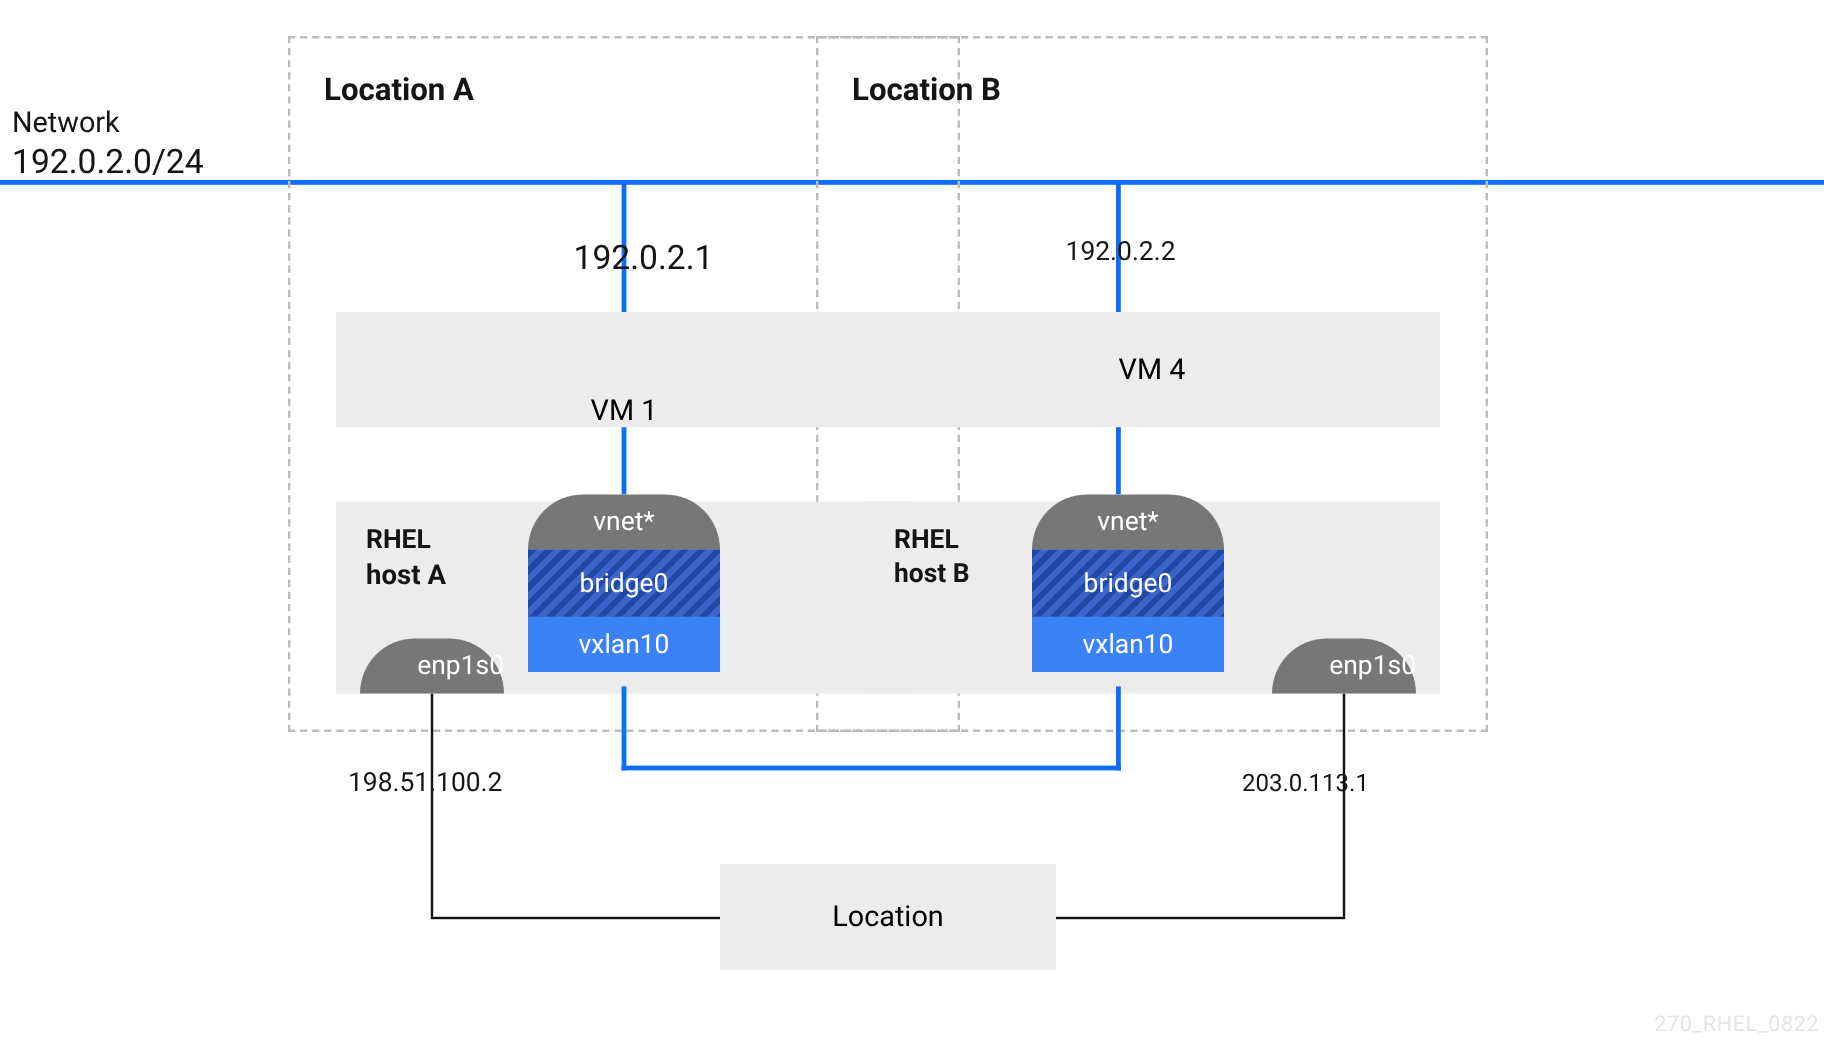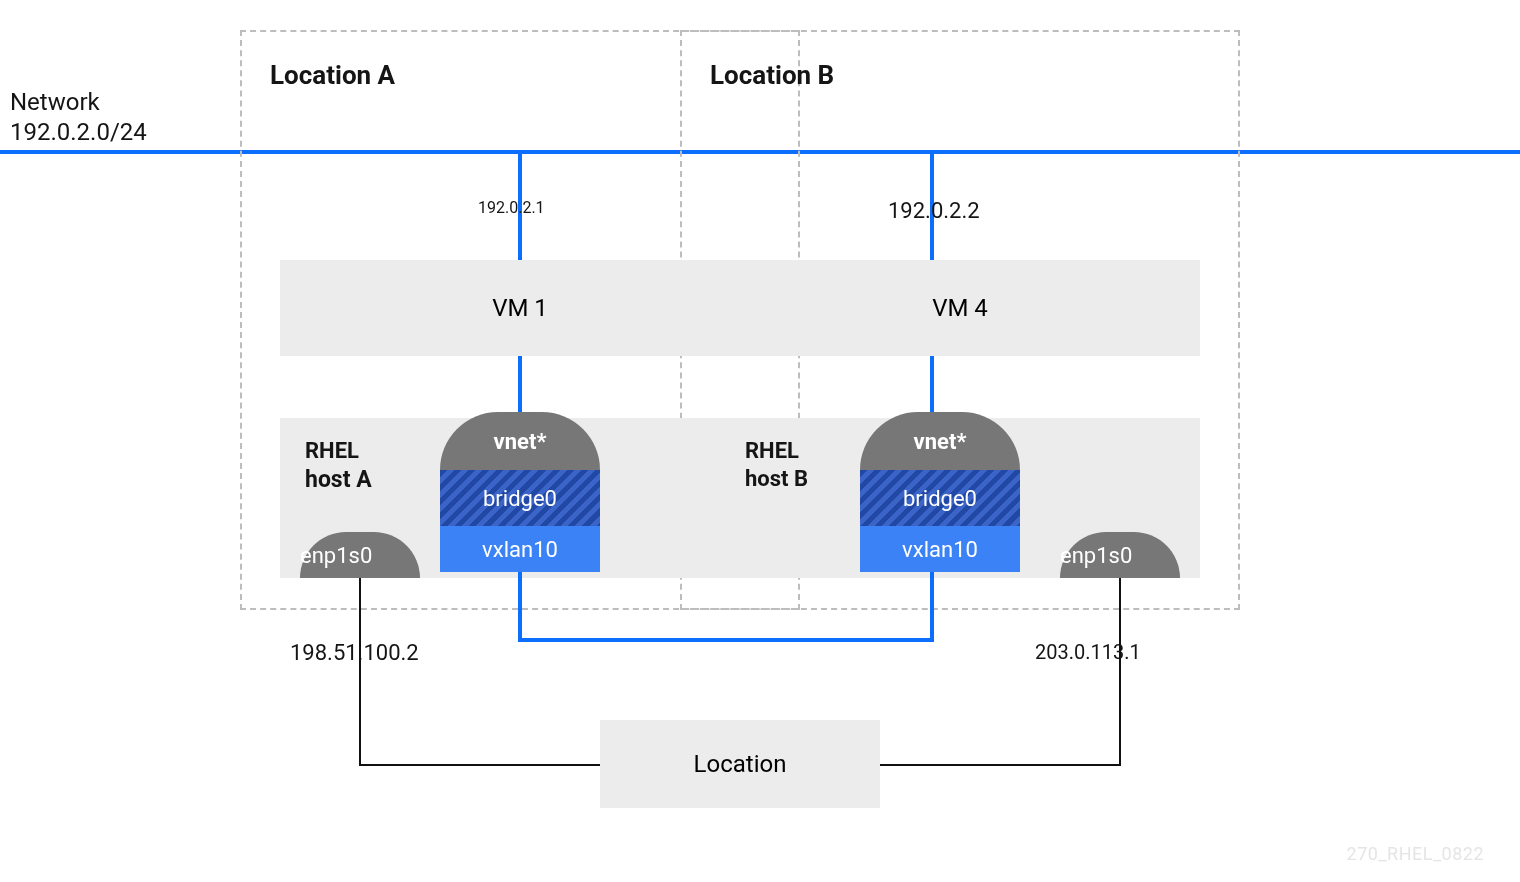--- a/index.html
+++ b/index.html
@@ -27,35 +27,34 @@
   }
   .hline-blue { position: absolute; height: 4px; background: #0d6efd; }
   .vline-blue { position: absolute; width: 4px;  background: #0d6efd; }
   .hline-black{ position: absolute; height: 2px; background: #111; }
   .vline-black{ position: absolute; width: 2px;  background: #111; }
   .pill {
     position: absolute;
     background: #777;
     color: #fff;
     text-align: center;
-    display: flex; align-items: center; justify-content: flex-start;
+    display: flex; align-items: center; justify-content: flex-end;
     border-top-left-radius: 50px;
     border-top-right-radius: 50px;
     font-size: 22px;
   }
   .stack { position: absolute; text-align: center; }
   .vnet {
-    height: 58px;
+    height: 46px;
     background: #777;
     color:#fff;
     border-top-left-radius: 60px;
     border-top-right-radius: 60px;
     display:flex; align-items:center; justify-content:center;
     font-size: 22px;
-    font-weight: bold;
   }
   .bridge {
     height: 56px;
     color:#fff;
     display:flex; align-items:center; justify-content:center;
     font-size: 22px;
     background-color: #2b4fa8;
     background-image: repeating-linear-gradient(135deg, #2248a5 0px, #2248a5 5px, #3a64c8 5px, #3a64c8 10px);
   }
   .vxlan {
@@ -71,34 +70,34 @@
     font-size:18px;
     letter-spacing: .5px;
   }
 </style>
 </head>
 <body>
 
 <div class="stage">
 
   <div class="label" style="left:10px; top:88px; font-size:24px;">Network</div>
-  <div class="label" style="left:10px; top:118px; font-size:24px;">192.0.2.0/24</div>
+  <div class="label" style="left:10px; top:118px; font-size:28px;">192.0.2.0/24</div>
 
   <div class="hline-blue" style="left:0; top:150px; width:1520px;"></div>
 
   <div class="dashed-box" style="left:240px; top:30px; width:560px; height:580px;"></div>
   <div class="label bold" style="left:270px; top:60px; font-size:26px;">Location A</div>
 
   <div class="dashed-box" style="left:680px; top:30px; width:560px; height:580px;"></div>
   <div class="label bold" style="left:710px; top:60px; font-size:26px;">Location B</div>
 
   <div class="vline-blue" style="left:518px; top:150px; height:110px;"></div>
-  <div class="label" style="left:478px; top:198px; font-size:16px;">192.0.2.1</div>
+  <div class="label" style="left:478px; top:198px; font-size:28px;">192.0.2.1</div>
 
-  <div class="grey-box" style="left:280px; top:260px; width:480px; height:96px; display:flex; align-items:center; justify-content:center; font-size:24px;">
+  <div class="grey-box" style="left:280px; top:260px; width:480px; height:96px; display:flex; align-items:flex-end; justify-content:center; font-size:24px;">
     <span>VM 1</span>
   </div>
 
   <div class="vline-blue" style="left:518px; top:356px; height:56px;"></div>
 
   <div class="grey-box" style="left:280px; top:418px; width:480px; height:160px;"></div>
   <div class="label bold" style="left:305px; top:438px; font-size:22px;">RHEL</div>
   <div class="label bold" style="left:305px; top:466px; font-size:23px;">host A</div>
 
   <div class="stack" style="left:440px; top:412px; width:160px;">
@@ -157,15 +156,15 @@
   <div class="label" style="left:1035px; top:640px; font-size:20px;">203.0.113.1</div>
 
   <div class="vline-blue" style="left:930px; top:572px; height:70px;"></div>
 
   <div class="hline-blue" style="left:518px; top:638px; width:416px;"></div>
 
   <div class="grey-box" style="left:600px; top:720px; width:280px; height:88px; display:flex; align-items:center; justify-content:center; font-size:24px;">
     <span>Location</span>
   </div>
 
-  <div class="watermark" style="right:36px; bottom:18px;">270_RHEL_0822</div>
+  <div class="watermark" style="right:4px; bottom:18px;">270_RHEL_0822</div>
 
 </div>
 
 </body></html>

